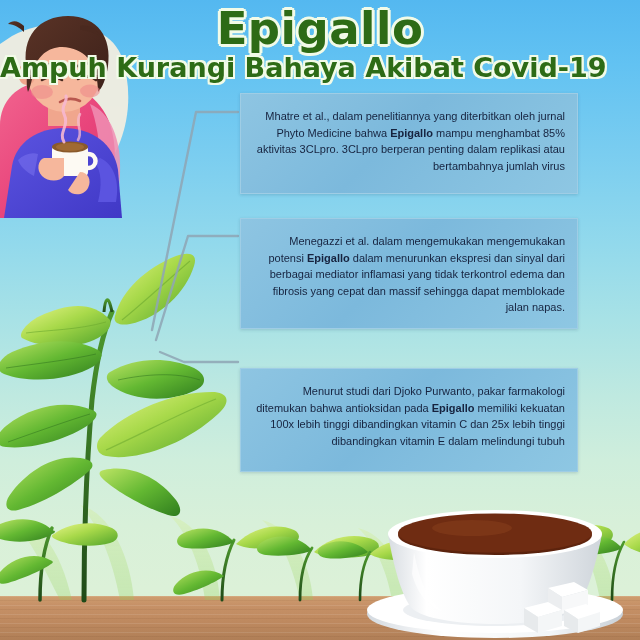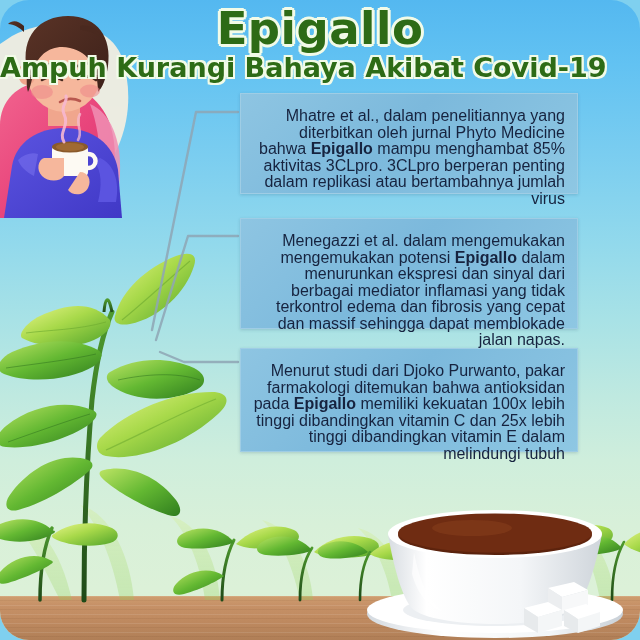--- a/index.html
+++ b/index.html
@@ -5,21 +5,20 @@
   * { margin:0; padding:0; box-sizing:border-box; }
   html,body { width:640px; height:640px; overflow:hidden; }
   body {
     font-family:"Liberation Sans", sans-serif;
     background:#7fd0ef;
   }
   #poster {
     position:relative;
     width:640px; height:640px;
     overflow:hidden;
-    border-radius:29px;
   }
   
   .bg-sky {
     position:absolute; inset:0;
     background:linear-gradient(180deg,
       #54b8f0 0%,
       #62c2f2 10%,
       #7acdf0 24%,
       #92d9ec 38%,
       #a8e2e6 50%,
@@ -70,30 +69,30 @@
   }
 
   
   .box {
     position:absolute;
     left:240px; width:338px;
     background:linear-gradient(135deg,#8ec5e2 0%, #7cb9dc 45%, #8ec7e3 100%);
     border:1px solid #9fcde5;
     box-shadow:0 1px 3px rgba(40,80,110,.22);
     color:#16233f;
-    font-size:16px;
+    font-size:11px;
     line-height:16.5px;
     text-align:right;
     padding:14px 12px 12px 12px;
     font-family:"Liberation Sans", sans-serif;
     z-index:11;
   }
   #box1 { top:93px;  height:101px; }
   #box2 { top:218px; height:111px; }
-  #box3 { top:348px; height:104px; }
+  #box3 { top:368px; height:104px; }
   .box b { font-weight:700; }
   .box p { margin:0; }
 
   
   .lines { position:absolute; inset:0; z-index:10; }
 
   
   .person { position:absolute; left:-6px; top:8px; width:175px; height:210px; z-index:9; }
 
   

